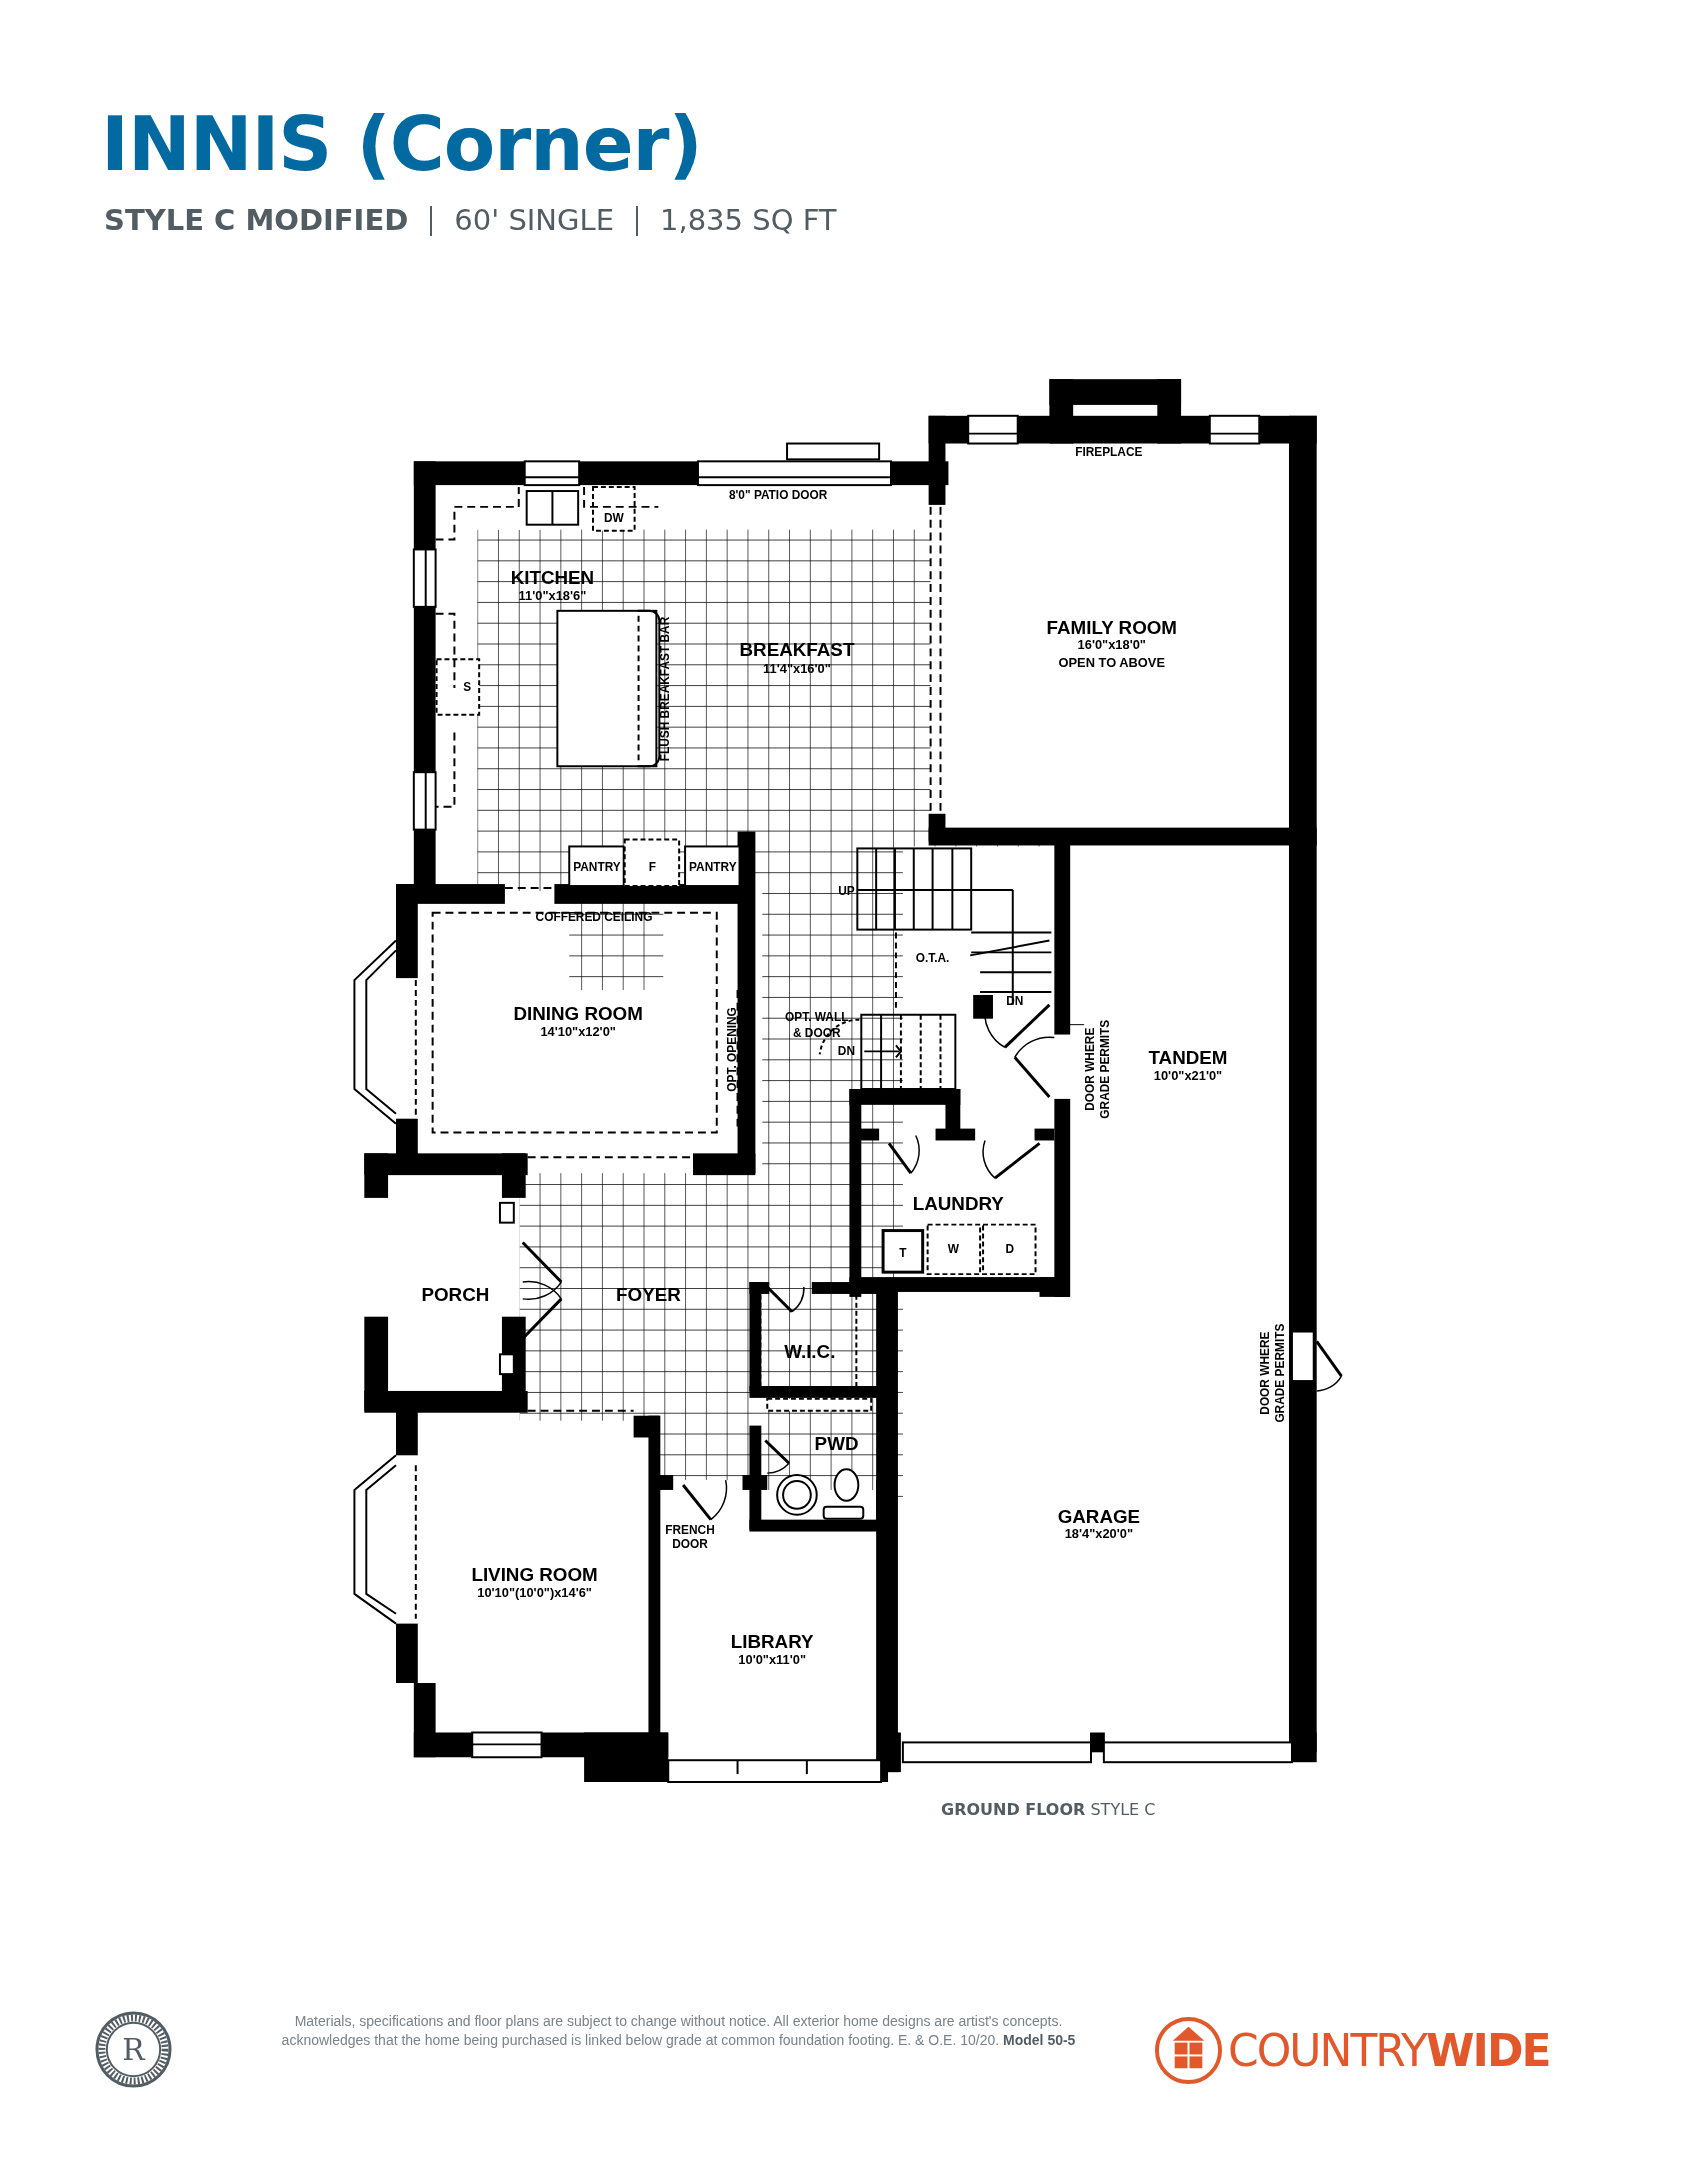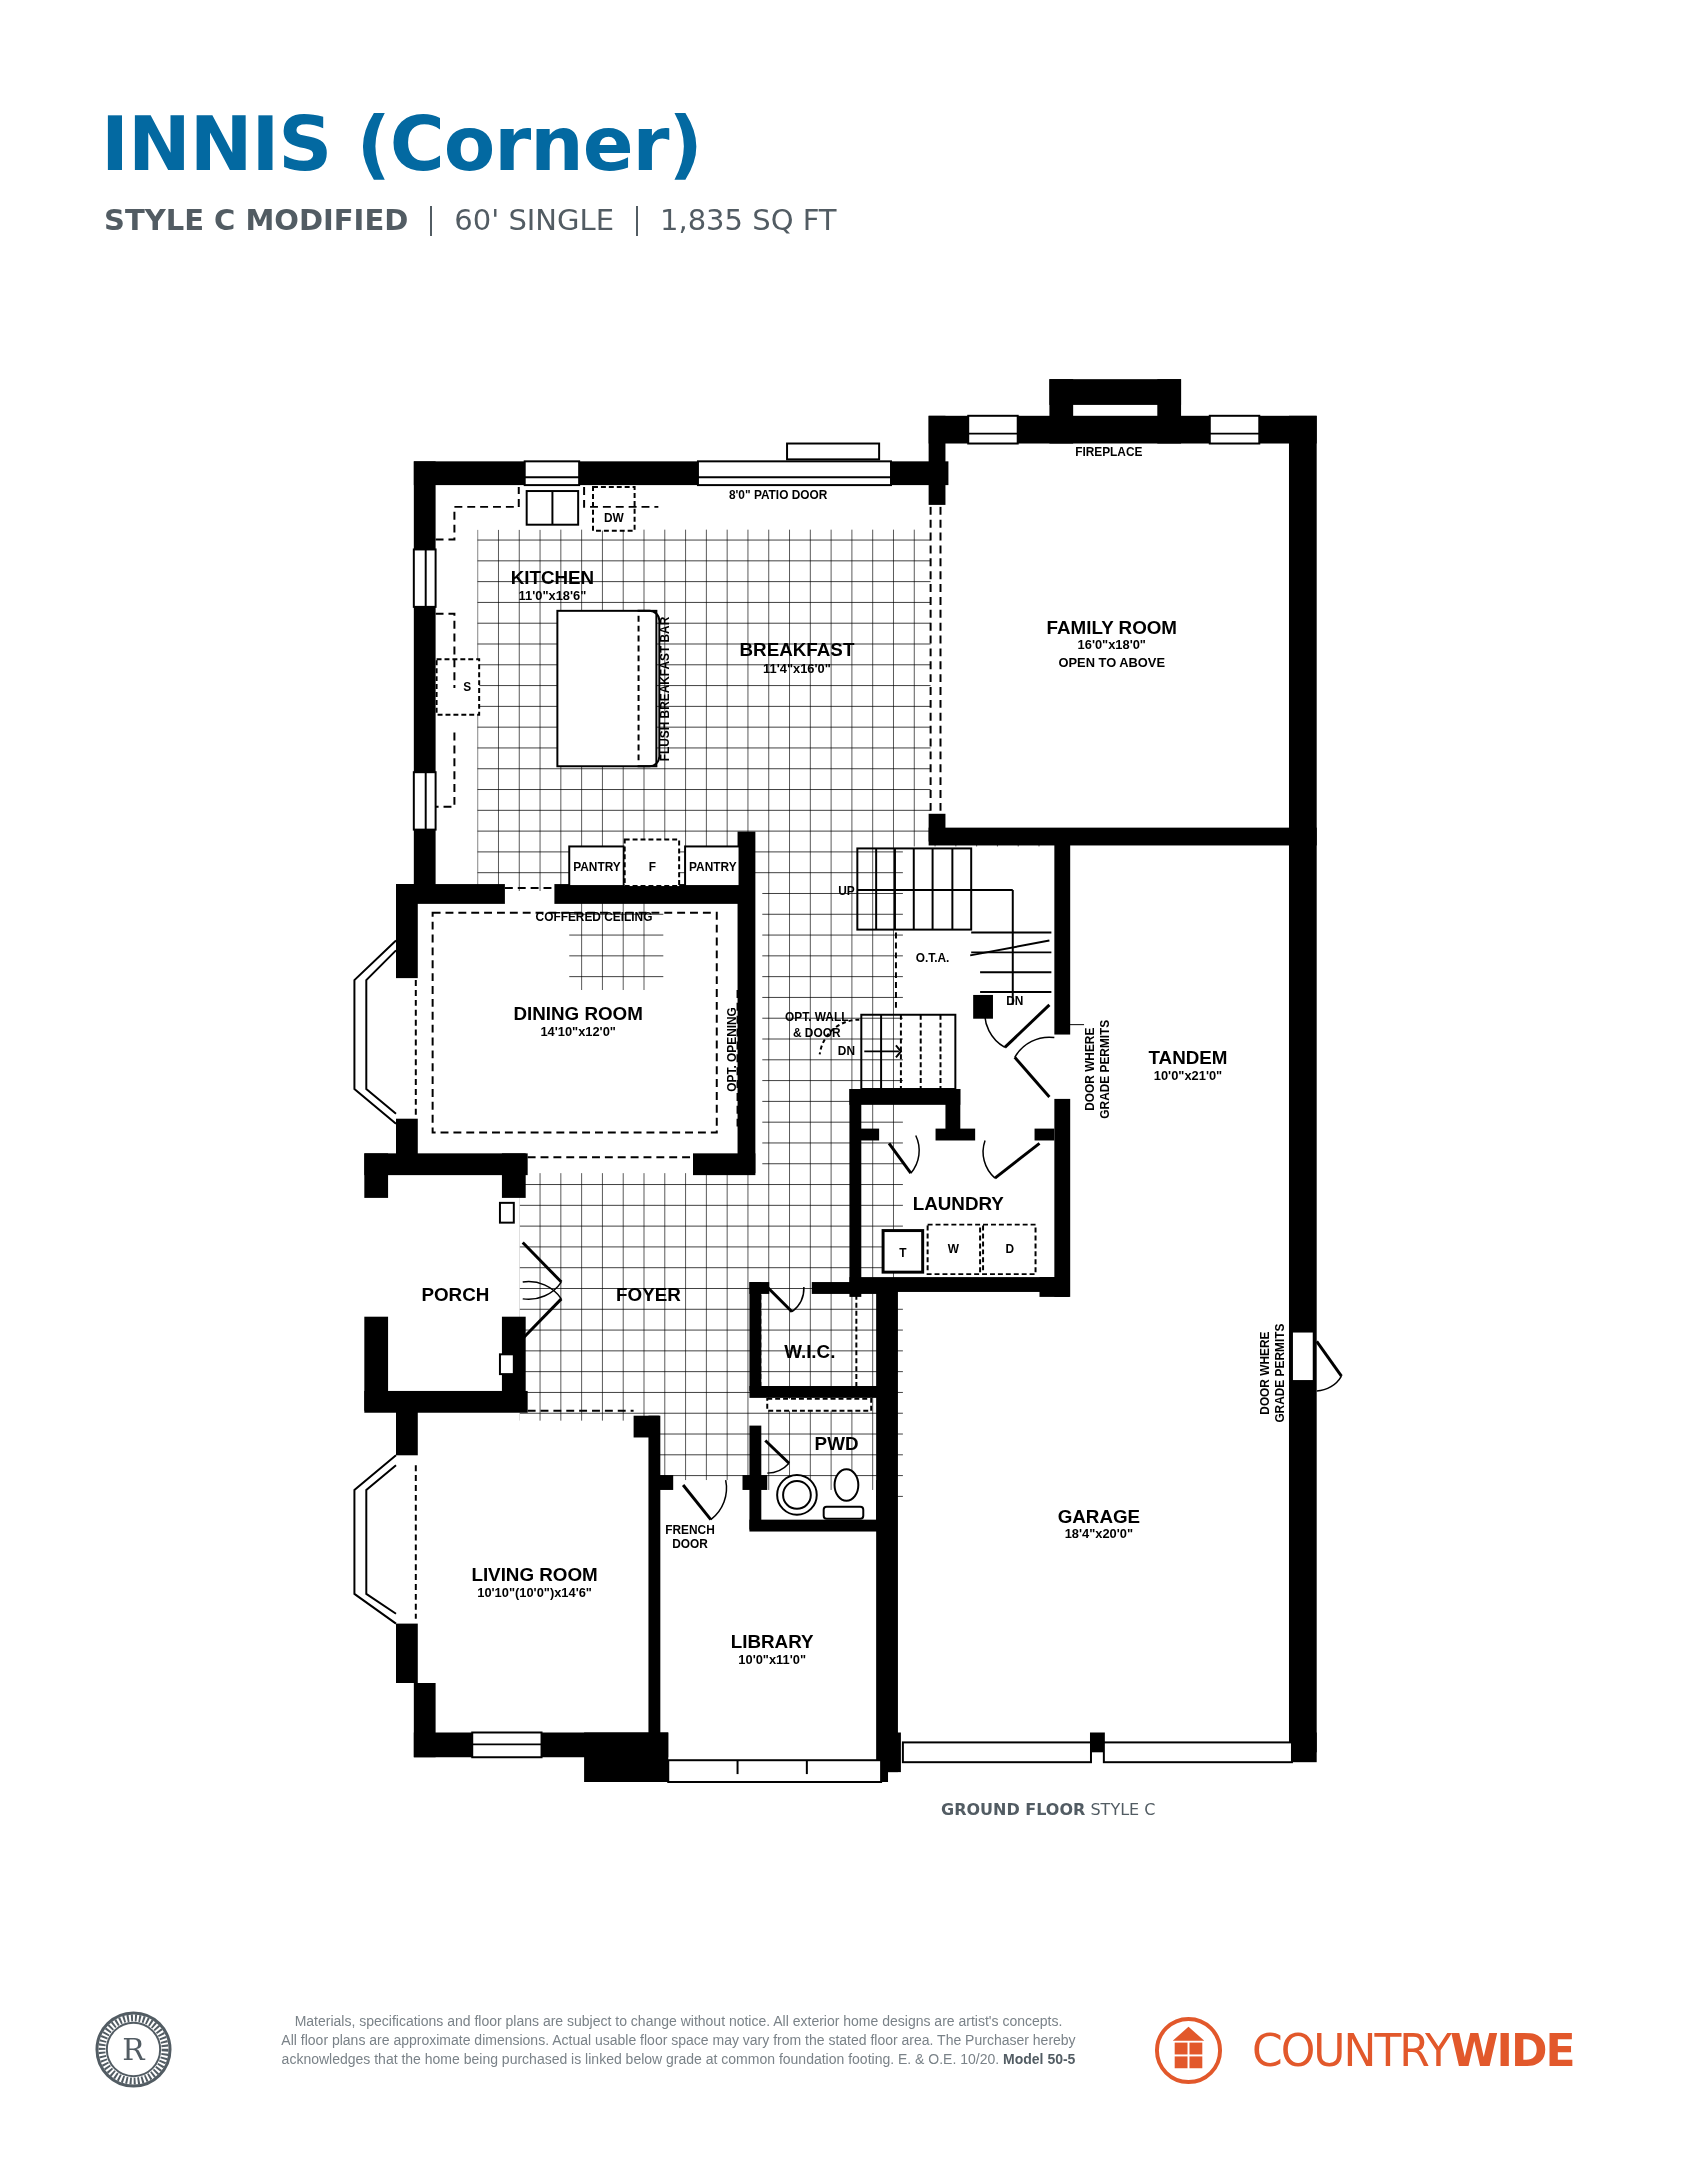--- a/index.html
+++ b/index.html
@@ -12,21 +12,21 @@
   .plan text { font-family:"Liberation Sans", sans-serif; fill:#000; }
   .room-name { font-weight:bold; font-size:19px; }
   .room-dim { font-weight:bold; font-size:13px; }
   .note { font-weight:bold; font-size:12px; }
   .floor-label { position:absolute; left:941px; top:1800px; font-family:"DejaVu Sans", sans-serif; font-size:16px; color:#525c63; }
   .floor-label .strong { font-weight:bold; }
   .footer-seal { position:absolute; left:94px; top:2010px; width:79px; height:79px; }
   .disclaimer { position:absolute; left:228px; top:2012px; width:901px; text-align:center; font-size:14px; line-height:19px; color:#7a8288; }
   .disclaimer .model { font-weight:bold; color:#525c63; }
   .brand { position:absolute; left:1153px; top:2015px; display:flex; align-items:center; }
-  .brand-text { font-family:"DejaVu Sans", sans-serif; font-size:44px; color:#e2582b; letter-spacing:-2px; margin-left:28px; line-height:1; }
+  .brand-text { font-family:"DejaVu Sans", sans-serif; font-size:44px; color:#e2582b; letter-spacing:-2px; margin-left:4px; line-height:1; }
   .brand-text .bold { font-weight:bold; }
 </style>
 </head>
 <body>
 
 <div class="title">INNIS (Corner)</div>
 <div class="subtitle">
   <span class="strong">STYLE C MODIFIED</span>
   <span class="sep"></span>
   <span>60' SINGLE</span>
@@ -316,21 +316,20 @@
 
 <svg class="footer-seal" viewBox="0 0 80 80">
   <circle cx="40" cy="40" r="37" fill="none" stroke="#525c63" stroke-width="3"></circle>
   <circle cx="40" cy="40" r="27" fill="none" stroke="#525c63" stroke-width="2"></circle>
   <circle cx="40" cy="40" r="32" fill="none" stroke="#525c63" stroke-width="7" stroke-dasharray="2,2"></circle>
   <text x="40" y="51" text-anchor="middle" font-family="DejaVu Serif, serif" font-size="30" fill="#525c63">R</text>
 </svg>
 
 <div class="disclaimer">
   <div>Materials, specifications and floor plans are subject to change without notice. All exterior home designs are artist's concepts.</div>
-  <div>All floor plans are approximate dimensions. Actual usable floor space may vary from the stated floor area. The Purchaser hereby</div>
   <div><span>acknowledges that the home being purchased is linked below grade at common foundation footing. E. &amp; O.E. 10/20.</span> <span class="model">Model 50-5</span></div>
 </div>
 
 <div class="brand">
   <svg width="71" height="71" viewBox="0 0 72 72">
     <circle cx="36" cy="36" r="32" fill="none" stroke="#e2582b" stroke-width="4"></circle>
     <polygon points="36,12 52,26 20,26" fill="#e2582b"></polygon>
     <rect x="22" y="28" width="13" height="12" fill="#e2582b"></rect>
     <rect x="37" y="28" width="13" height="12" fill="#e2582b"></rect>
     <rect x="22" y="42" width="13" height="12" fill="#e2582b"></rect>

